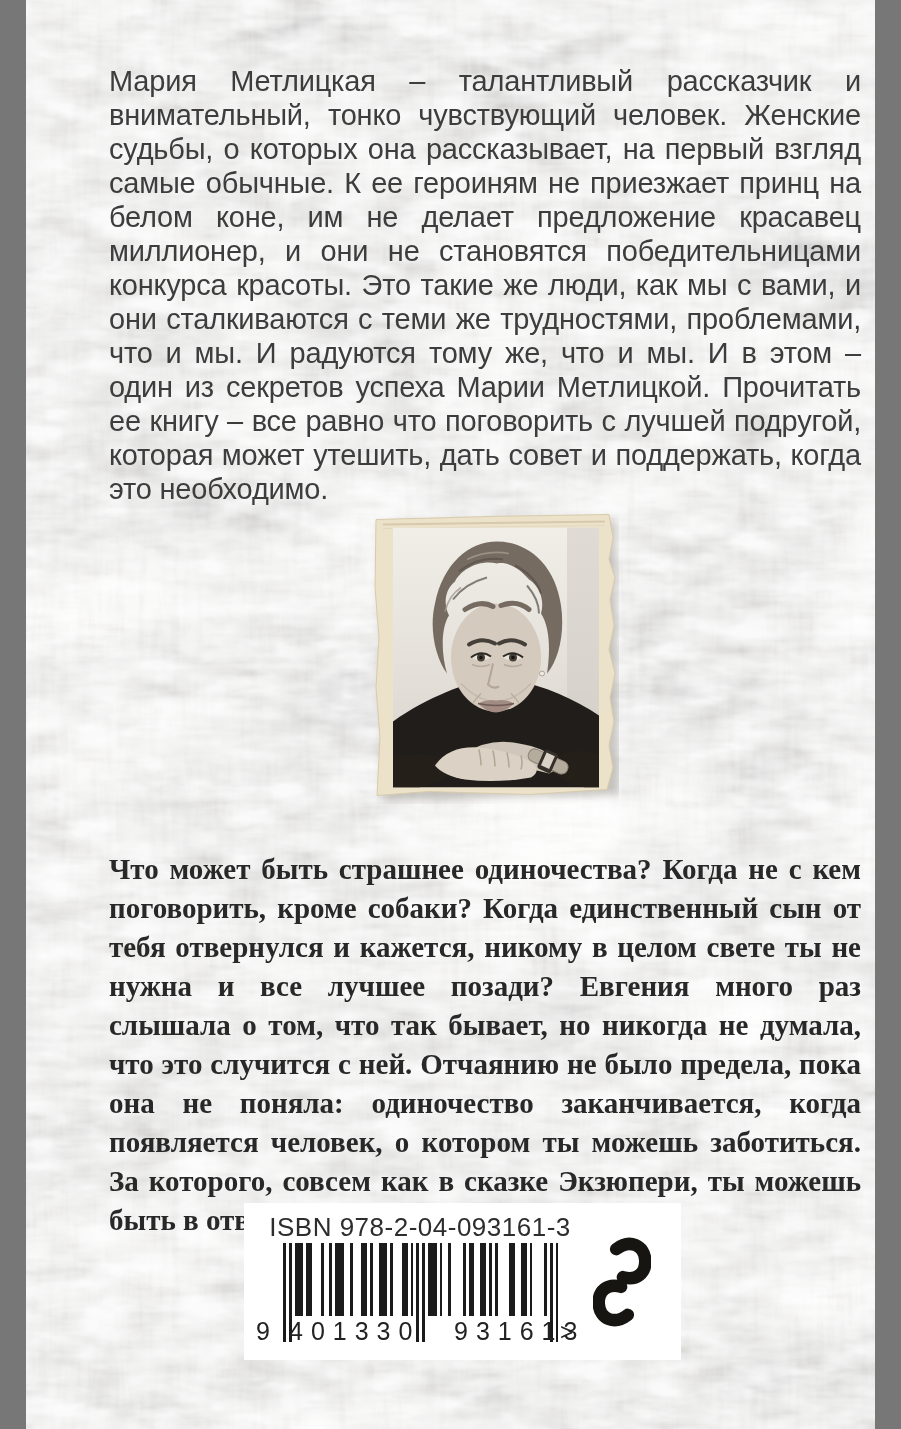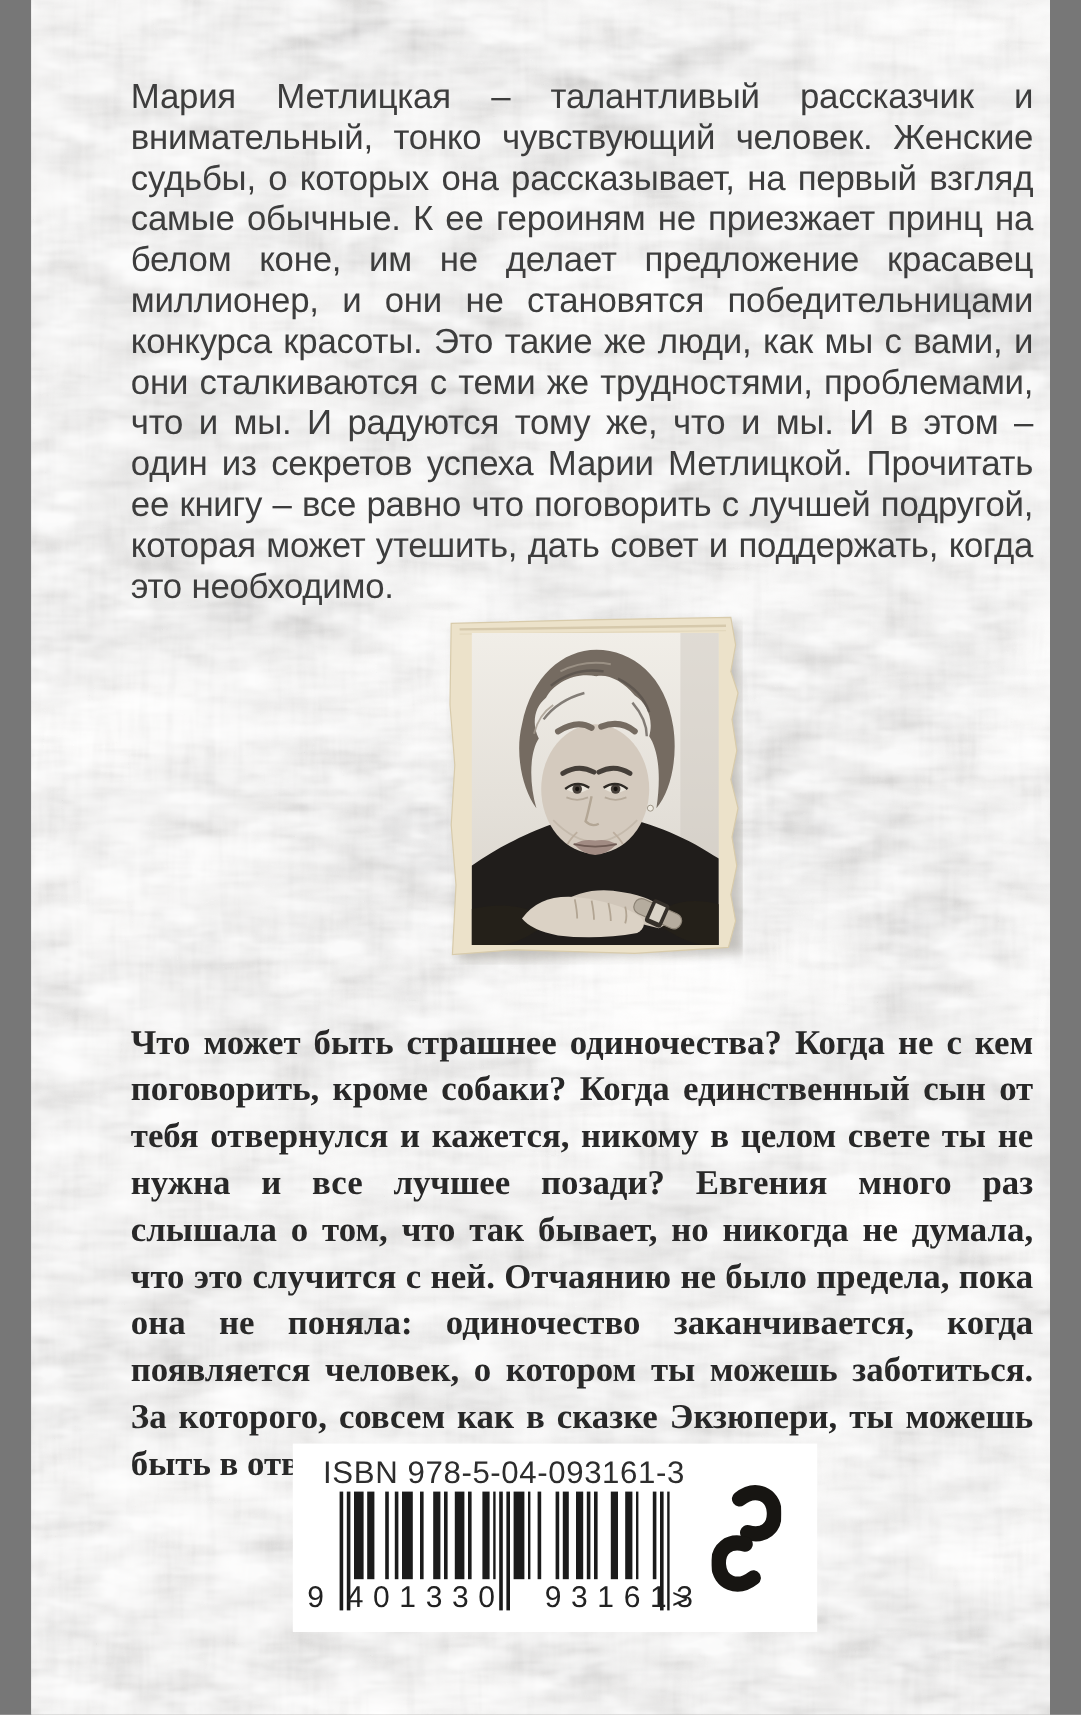--- a/index.html
+++ b/index.html
@@ -161,21 +161,21 @@
           <rect x="171" y="243" width="15" height="21" rx="3" fill="#35302a"></rect>
           <rect x="174" y="246" width="9" height="14" fill="#d9d3c7"></rect>
         </g>
       </g>
     </svg>
   </div>
 
   <p class="annotation">Что может быть страшнее одиночества? Когда не с кем поговорить, кроме собаки? Когда единственный сын от тебя отвернулся и кажется, никому в целом свете ты не нужна и все лучшее позади? Евгения много раз слышала о том, что так бывает, но никогда не думала, что это случится с ней. Отчаянию не было предела, пока она не поняла: одиночество заканчивается, когда появляется человек, о котором ты можешь заботиться. За которого, совсем как в сказке Экзюпери, ты можешь быть в ответе.</p>
 
   <div class="isbn-panel">
-    <div class="isbn-label">ISBN 978-5-04-093161-3</div>
+    <div class="isbn-label">ISBN 978-2-04-093161-3</div>
     <div class="barcode">
       <div>
           <div class="bar guard" style="left: 0px; width: 2.9px;"></div>
           <div class="bar guard" style="left: 5.8px; width: 2.9px;"></div>
           <div class="bar" style="left: 11.6px; width: 8.7px;"></div>
           <div class="bar" style="left: 23.2px; width: 5.8px;"></div>
           <div class="bar" style="left: 37.7px; width: 2.9px;"></div>
           <div class="bar" style="left: 46.4px; width: 2.9px;"></div>
           <div class="bar" style="left: 52.2px; width: 8.7px;"></div>
           <div class="bar" style="left: 66.7px; width: 2.9px;"></div>

